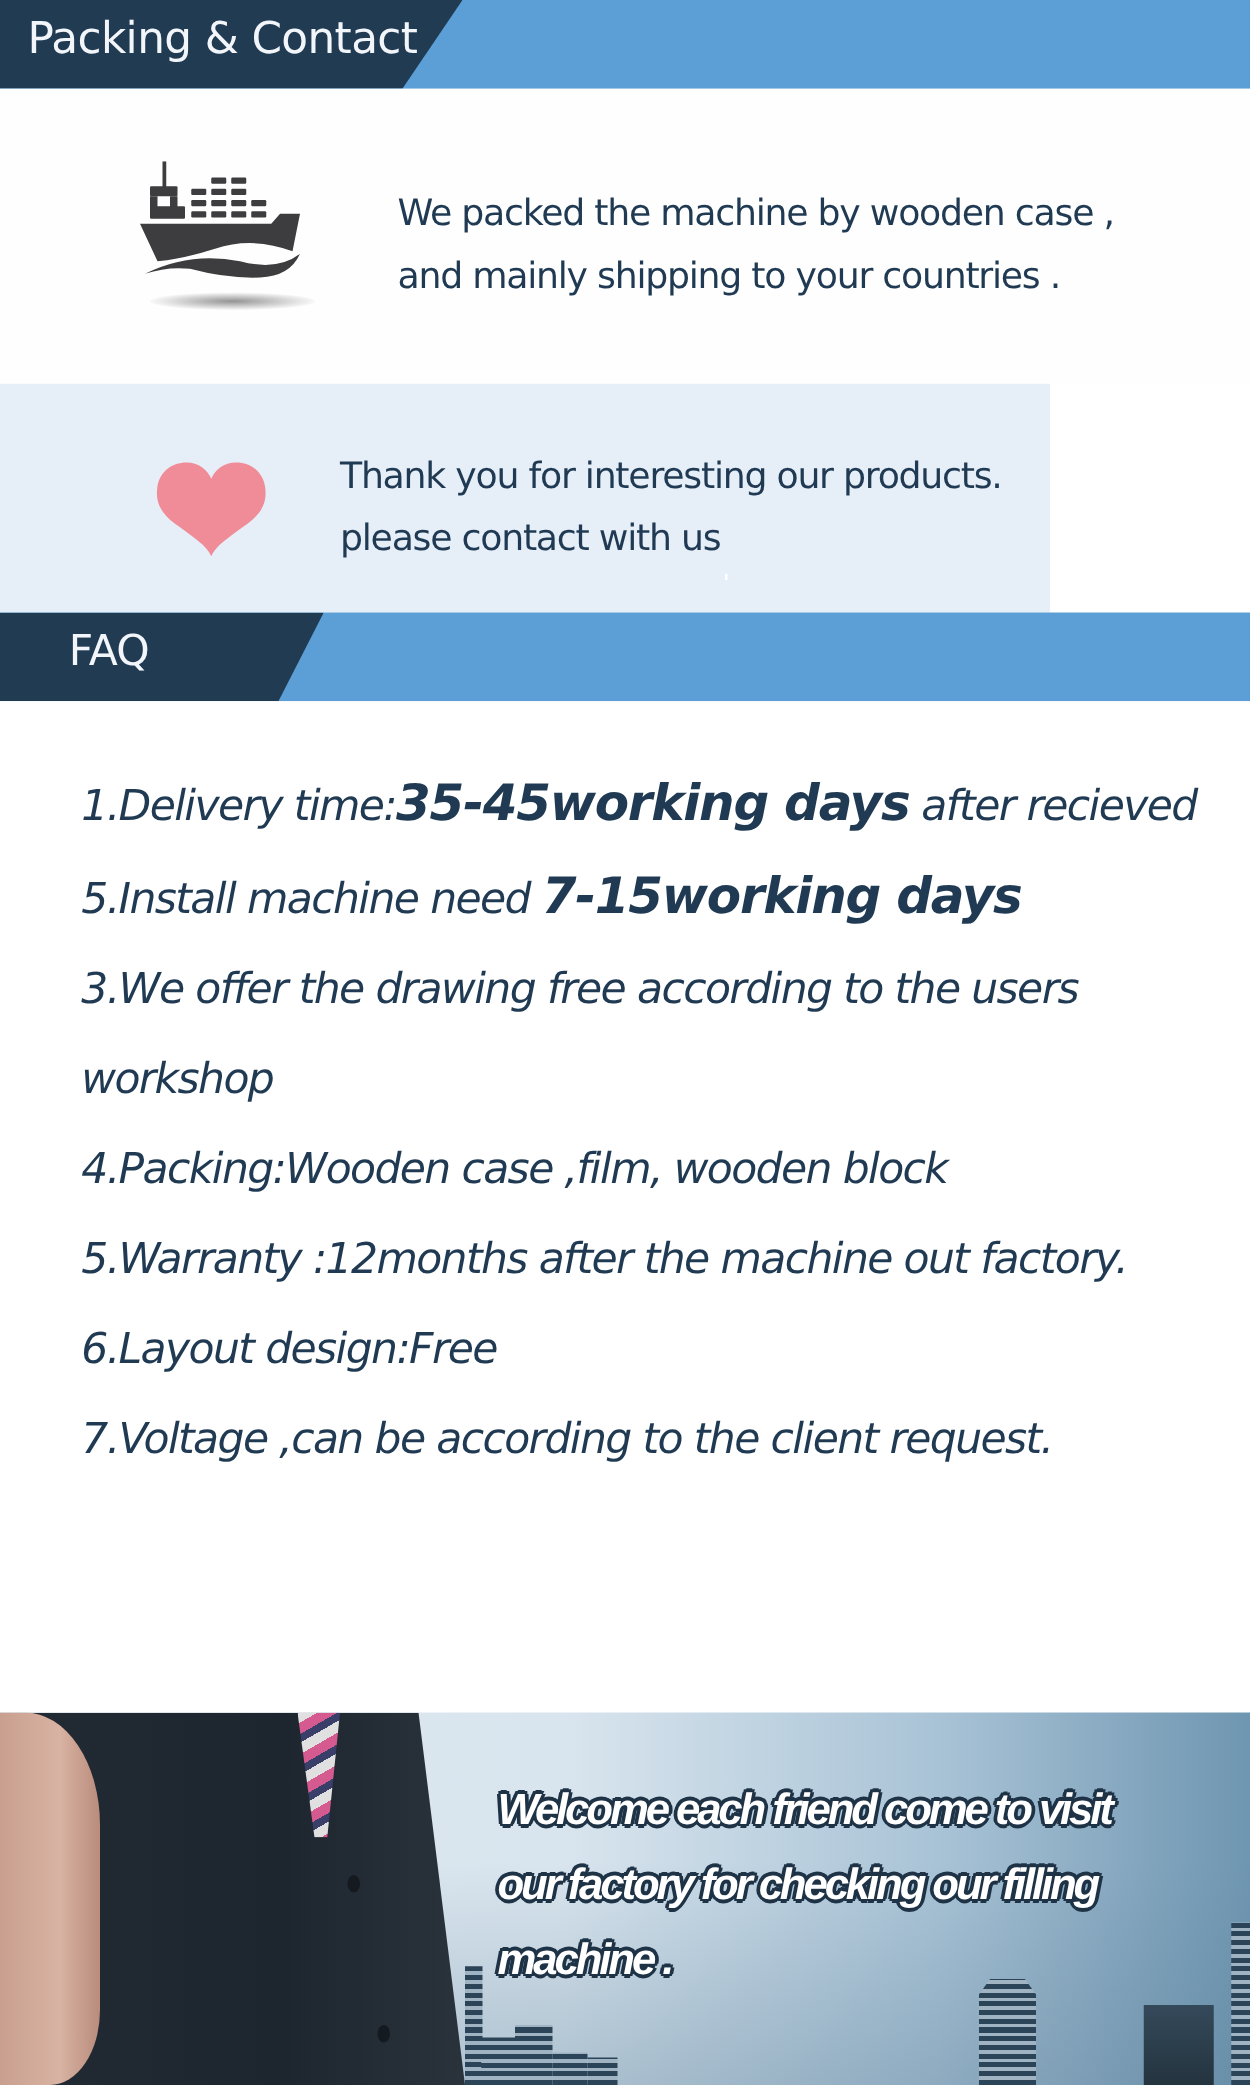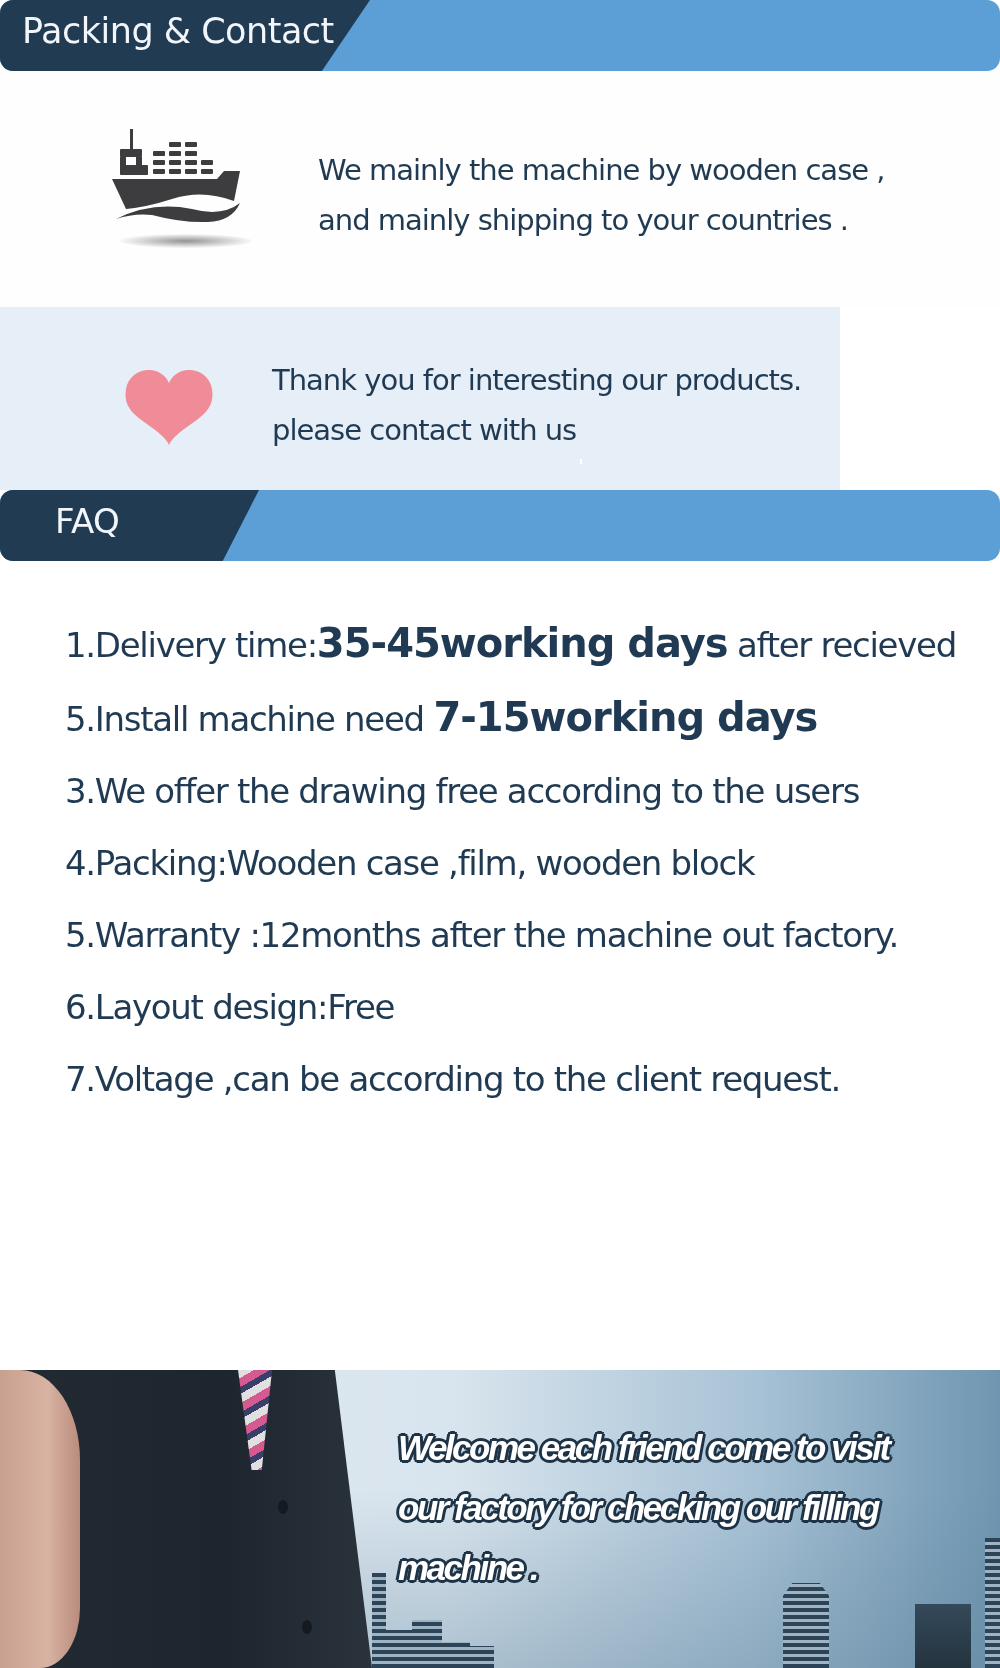--- a/index.html
+++ b/index.html
@@ -1,20 +1,20 @@
 <!DOCTYPE html>
 <html><head>
   <meta charset="utf-8">
   <style>
     * { margin: 0; padding: 0; box-sizing: border-box; }
     html, body { width: 1000px; background: #ffffff; }
     body { font-family: "Liberation Sans", "DejaVu Sans", sans-serif; color: #1f3a52; position: relative; width: 1000px; height: 1668px; overflow: hidden; }
 
     
-    .bar { position: absolute; left: 0; width: 1000px; background: #5b9fd6; overflow: hidden; border-radius: 13px; }
+    .bar { position: absolute; left: 0; width: 1000px; background: #5b9fd6; overflow: hidden; }
     .bar .dark { position: absolute; left: 0; top: 0; height: 100%; background: #213b53; }
     .bar .title { position: absolute; color: #f2f6fb; font-family: "DejaVu Sans", sans-serif; letter-spacing: -0.5px; }
 
     #bar-packing { top: 0; height: 71px; }
     #bar-packing .dark { width: 370px; clip-path: polygon(0 0, 100% 0, 87% 100%, 0 100%); }
     #bar-packing .title { left: 22px; top: 11px; font-size: 35px; }
 
     #bar-faq { top: 490px; height: 71px; }
     #bar-faq .dark { width: 259px; clip-path: polygon(0 0, 100% 0, 86% 100%, 0 100%); }
     #bar-faq .title { left: 55px; top: 11px; font-size: 34px; text-align: right; }
@@ -26,21 +26,21 @@
     .packing-text { position: absolute; left: 318px; top: 74px; font-size: 29px; line-height: 50px; color: #1f3a52; font-family: "DejaVu Sans", sans-serif; letter-spacing: -1px; }
 
     
     .contact { position: absolute; top: 307px; left: 0; width: 840px; height: 183px; background: #e6eef8; }
     .heart { position: absolute; left: 124px; top: 60px; width: 90px; height: 80px; }
     .contact-text { position: absolute; left: 272px; top: 48px; font-size: 29px; line-height: 50px; color: #1f3a52; font-family: "DejaVu Sans", sans-serif; letter-spacing: -1px; }
     .dot { position: absolute; left: 580px; top: 152px; width: 2px; height: 5px; background: #fff; }
 
     
     .faq { position: absolute; top: 561px; left: 0; width: 1000px; height: 809px; background: #ffffff; }
-    .faq-list { position: absolute; left: 65px; top: 46px; width: 900px; list-style: none; font-family: "DejaVu Sans", sans-serif; }
+    .faq-list { position: absolute; left: 65px; top: 46px; width: 900px; list-style: none; font-family: "DejaVu Sans", sans-serif; font-style: italic; }
     .faq-item { font-size: 34px; line-height: 72px; color: #1f3a52; letter-spacing: -1.3px; }
     .faq-item .big { font-size: 40px; font-weight: bold; letter-spacing: -1px; }
 
     
     .banner { position: absolute; top: 1370px; left: 0; width: 1000px; height: 298px; overflow: hidden;
       background: linear-gradient(90deg, #dfe9f1 0%, #d9e5ee 45%, #a9c3d6 75%, #6f96b1 100%); }
     .sky-shade { position: absolute; inset: 0; background: linear-gradient(180deg, rgba(255,255,255,0) 40%, rgba(90,125,150,0.35) 100%); }
     .suit { position: absolute; left: 0; top: 0; width: 372px; height: 298px; background: linear-gradient(90deg, #222b33 0%, #1d262e 60%, #2a333c 100%); clip-path: polygon(0 0, 90% 0, 100% 100%, 0 100%); }
     .hand { position: absolute; left: 0; top: 0; width: 80px; height: 298px; background: linear-gradient(90deg, #c9a090 0%, #d8b2a2 60%, #b98c7c 100%); border-radius: 0 60px 40px 0 / 0 90px 60px 0; }
     .tie { position: absolute; left: 238px; top: 0; width: 34px; height: 100px; background: repeating-linear-gradient(150deg, #e0e0e0 0 8px, #d45a8f 8px 16px, #3a3f6a 16px 22px); clip-path: polygon(0 0, 100% 0, 70% 100%, 40% 100%); }
@@ -79,21 +79,21 @@
         <rect x="89" y="31" width="12" height="5" rx="1"></rect>
       <rect x="41" y="40" width="12" height="5" rx="1"></rect>
         <rect x="57" y="40" width="12" height="5" rx="1"></rect>
         <rect x="73" y="40" width="12" height="5" rx="1"></rect>
         <rect x="89" y="40" width="12" height="5" rx="1"></rect>
       <path d="M0 50 L105 50 L112 42 L128 42 L122 72 Q90 60 60 70 Q35 78 14 80 Z"></path>
       <path d="M4 90 Q40 72 80 80 Q110 88 128 74 Q120 92 96 93 Q70 94 40 86 Q22 84 4 90 Z"></path>
     </g>
   </svg>
   <div class="packing-text">
-    <div>We mainly the machine by wooden case ,</div>
+    <div>We packed the machine by wooden case ,</div>
     <div>and mainly shipping to your countries .</div>
   </div>
 </div>
 
 <div class="contact">
   <svg class="heart" viewBox="0 0 90 80">
     <path fill="#f08b98" d="M45 78 C42 70 30 62 16 52 C4 43 0 34 2 22 C4 10 14 3 25 3 C35 3 42 9 45 16 C48 9 55 3 65 3 C76 3 86 10 88 22 C90 34 86 43 74 52 C60 62 48 70 45 78 Z"></path>
   </svg>
   <div class="contact-text">
     <div>Thank you for interesting our products.</div>
@@ -109,20 +109,21 @@
 
 <div class="faq">
   <ul class="faq-list">
     <li class="faq-item">
       <span>1.Delivery time:</span><span class="big">35-45working days</span><span> after recieved</span>
     </li>
     <li class="faq-item">
       <span>5.Install machine need </span><span class="big">7-15working days</span>
     </li>
     <li class="faq-item">3.We offer the drawing free according to the users</li>
+    <li class="faq-item">workshop</li>
     <li class="faq-item">4.Packing:Wooden case ,film, wooden block</li>
     <li class="faq-item">5.Warranty :12months after the machine out factory.</li>
     <li class="faq-item">6.Layout design:Free</li>
     <li class="faq-item">7.Voltage ,can be according to the client request.</li>
   </ul>
 </div>
 
 <div class="banner">
   <div class="sky-shade"></div>
   <div class="bld" style="left:372px;width:14px;height:95px;"></div>

